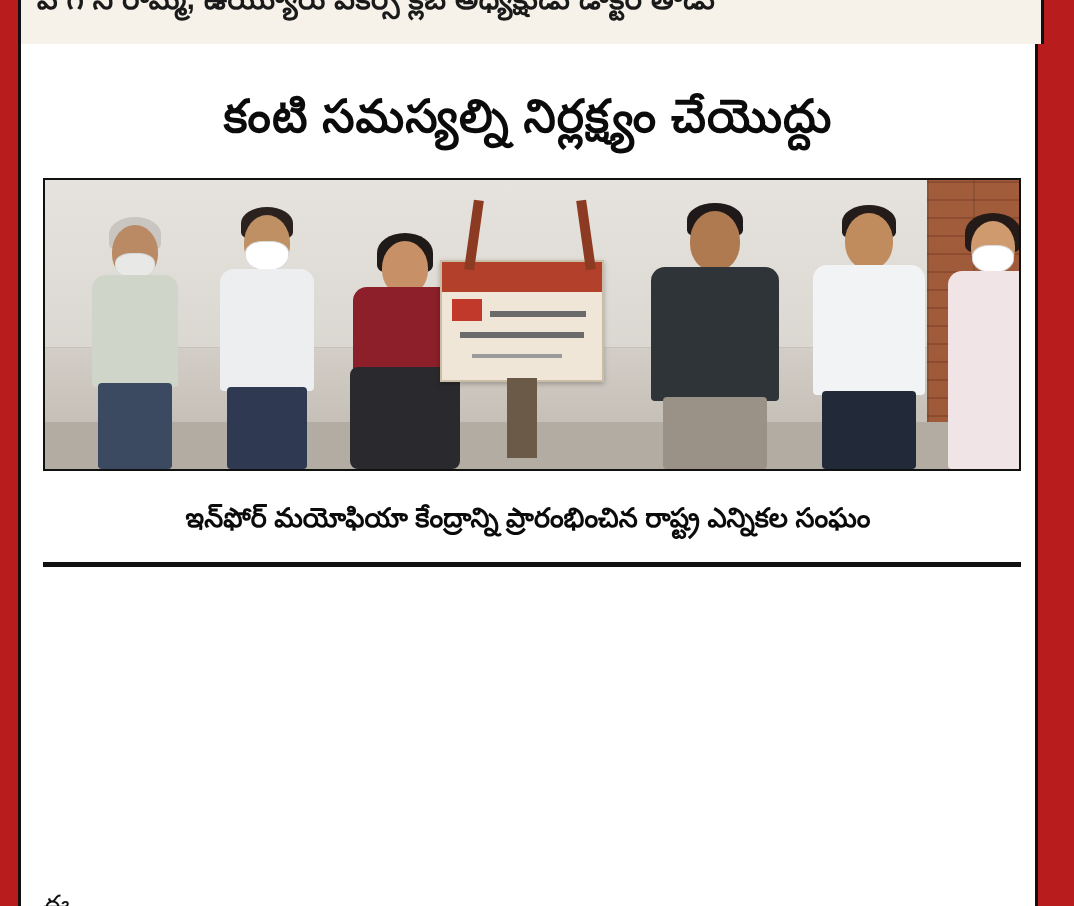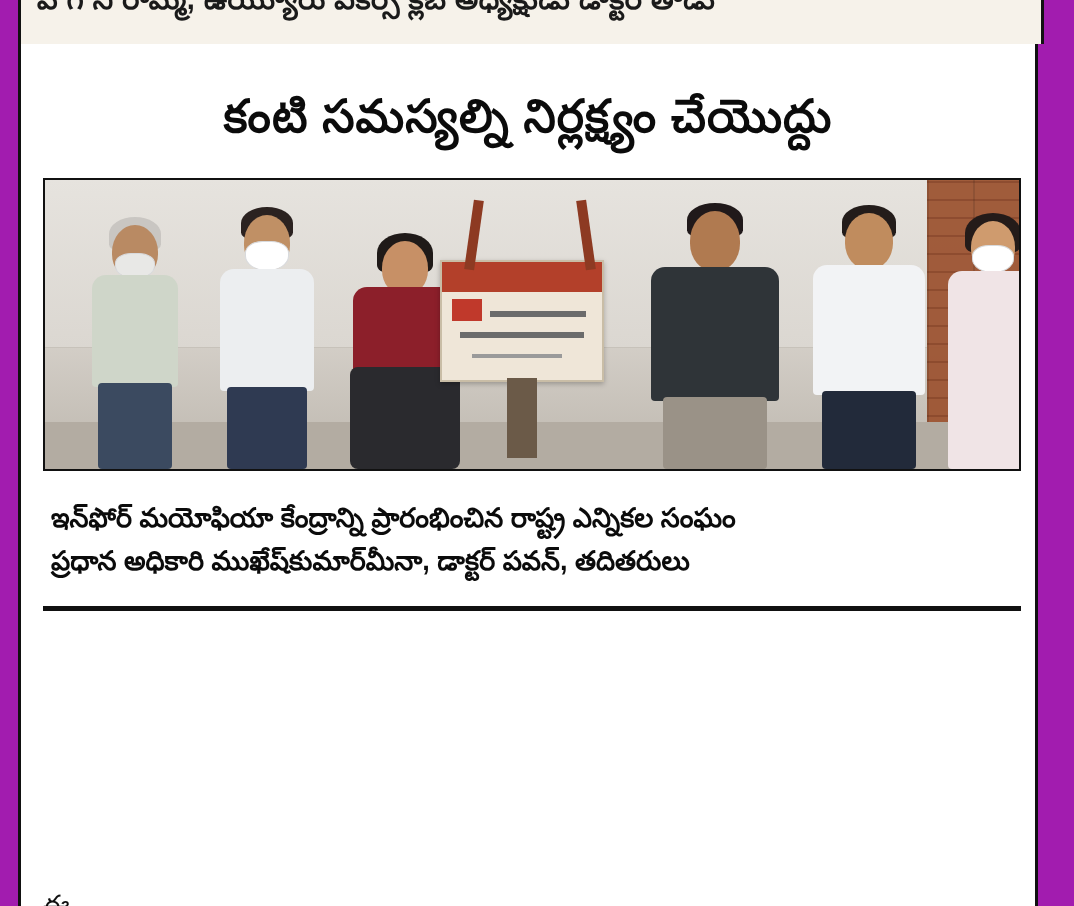--- a/index.html
+++ b/index.html
@@ -10,21 +10,21 @@
   body {
     width: 1074px;
     height: 906px;
     font-family: "Liberation Sans", sans-serif;
     overflow: hidden;
   }
   .page {
     position: relative;
     width: 1074px;
     height: 906px;
-    background: #a21caf;
+    background: #b91c1c;
     box-sizing: border-box;
   }
   
   .top-strip {
     position: absolute;
     left: 18px;
     top: 0;
     width: 1020px;
     height: 44px;
     background: #f6f2ea;
@@ -164,20 +164,21 @@
     width: 30px; height: 22px;
     background: #c0392b;
   }
   .ribbon {
     position: absolute;
     width: 10px;
     background: #8d3a22;
   }
   .caption {
     margin: 26px 8px 0 8px;
+    text-align: center;
     font-size: 27px;
     font-weight: 700;
     color: #0b0b0b;
     line-height: 1.62;
   }
   .rule {
     margin: 22px auto 0 auto;
     width: 978px;
     height: 5px;
     background: #111;
@@ -276,21 +277,20 @@
       <div class="person" style="left:900px;width:96px;height:278px;">
         <div class="hair" style="top:22px;width:56px;height:40px;background:#241b19;"></div>
         <div class="head" style="top:30px;width:44px;height:52px;background:#cf9b6e;"></div>
         <div class="mask" style="top:54px;width:40px;height:26px;background:#ffffff;"></div>
         <div class="torso" style="top:80px;width:90px;height:198px;background:#f0e4e6;"></div>
       </div>
     </div>
 
     <div class="caption">
       <div>ఇన్‌ఫోర్ మయోఫియా కేంద్రాన్ని ప్రారంభించిన రాష్ట్ర ఎన్నికల సంఘం</div>
-      <div>ప్రధాన అధికారి ముఖేష్‌కుమార్‌మీనా, డాక్టర్ పవన్, తదితరులు</div>
     </div>
 
     <div class="rule"></div>
 
 
     <div class="bottom-sliver">ఈ</div>
   </div>
 </div>
 
 </body></html>

